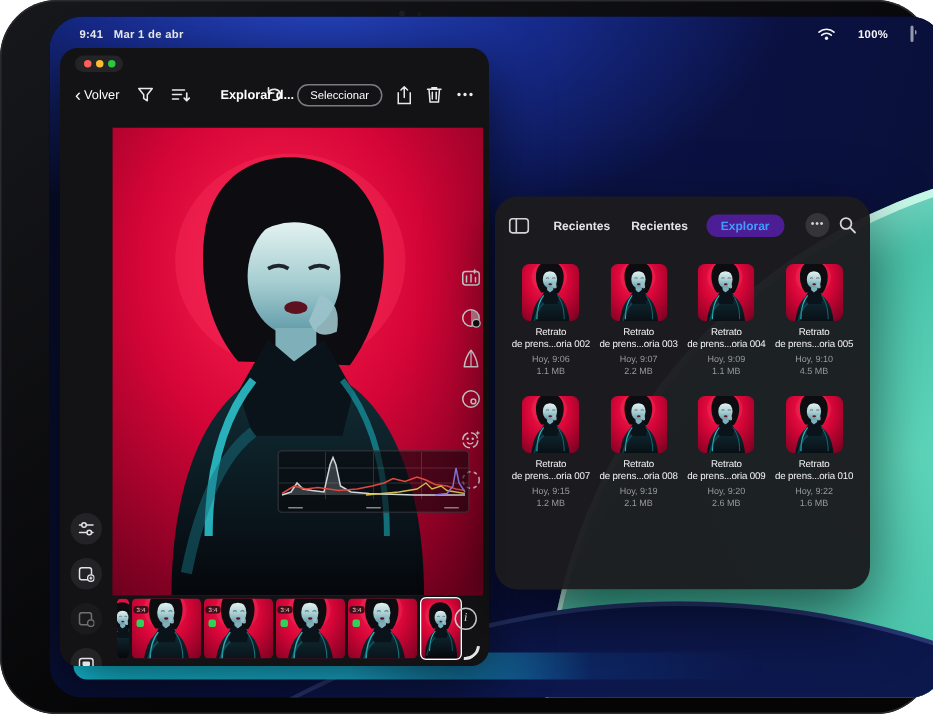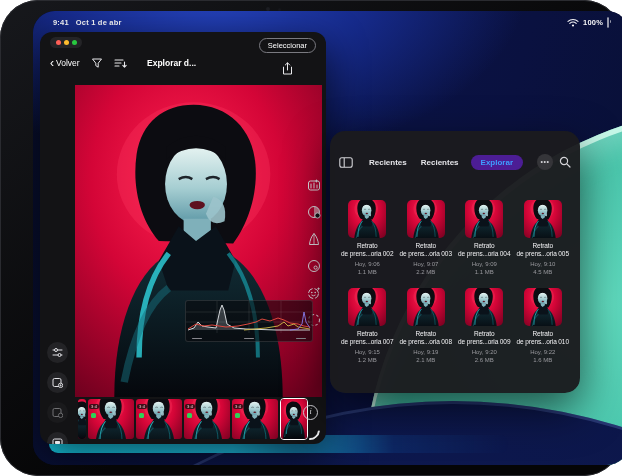--- a/index.html
+++ b/index.html
@@ -10,34 +10,34 @@
   .camera-dot2{position:absolute;top:8px;left:278px;width:3px;height:3px;border-radius:50%;background:#16171b;}
   .screen{position:absolute;left:13px;top:11px;width:596px;height:454px;border-radius:22px;overflow:hidden;background:#060b24;margin-left:20px;}
   
   .wp-base{position:absolute;inset:0;background:radial-gradient(ellipse 420px 240px at 30% -6%, #2747c4 0%, #162a8a 38%, rgba(10,18,60,0) 75%),linear-gradient(105deg,#070d28 0%,#0a1347 45%,#0a1140 70%,#081034 100%);}
   .wp-teal{position:absolute;width:760px;height:760px;border-radius:50%;left:330px;top:95px;background:radial-gradient(circle at 32% 26%, #5fd9bd 0%, #33b29a 40%, #1f947f 75%, #17806e 100%);box-shadow:inset 2px 5px 0 rgba(214,255,240,0.85), inset 8px 16px 24px rgba(230,255,246,0.25);}
   .wp-navy{position:absolute;width:1120px;height:1120px;border-radius:50%;left:-140px;top:390px;background:radial-gradient(circle at 50% 18%, #0e1a52 0%, #0a1240 55%, #070d30 100%);box-shadow:inset 0 3px 0 rgba(120,150,230,0.25);}
   .wp-cyan{position:absolute;left:16px;top:424px;width:460px;height:18px;border-radius:9px;background:linear-gradient(90deg,#17d6f2 0%,#1fc7ee 40%,rgba(16,80,160,0.25) 75%,rgba(10,20,60,0) 100%);filter:blur(0.4px);}
   
   .statusbar{position:absolute;top:4px;left:0;right:0;height:14px;display:flex;align-items:center;justify-content:space-between;padding:0 20px;color:#f5f5f7;font-size:7.5px;font-weight:700;letter-spacing:.2px;}
   .sb-left{display:flex;gap:7px;}
-  .sb-right{display:flex;align-items:flex-end;gap:4px;}
+  .sb-right{display:flex;align-items:flex-end;gap:15px;}
   .wifi-svg,.batt{display:block;}
   .batt-body{width:15px;height:7px;border:1px solid rgba(245,245,247,.6);border-radius:2px;position:relative;}
   .batt-fill{position:absolute;inset:1px;background:#fff;border-radius:1px;}
   .batt-nub{position:absolute;right:-3px;top:2.5px;width:1.5px;height:3px;background:rgba(245,245,247,.6);border-radius:0 1px 1px 0;}
   
   .editor{position:absolute;left:7px;top:21px;width:286px;height:412px;border-radius:12px;background:#131315;box-shadow:0 14px 38px rgba(0,0,0,.6);overflow:hidden;}
   .traffic{position:absolute;left:10px;top:5px;width:32px;height:11px;border-radius:7px;background:#242427;display:flex;align-items:center;justify-content:center;gap:3px;}
   .traffic i{width:5px;height:5px;border-radius:50%;display:block;}
   .toolbar{position:absolute;left:0;top:17px;width:100%;height:28px;display:flex;align-items:center;padding:0 10px;box-sizing:border-box;gap:11px;color:#e9e9ec;}
   .tb-back{display:flex;align-items:center;gap:2px;font-size:8.5px;color:#fff;cursor:default;}
   .tb-back .chev{font-size:12px;line-height:8px;color:#fff;font-weight:400;}
   .tb-title{position:absolute;left:46%;transform:translateX(-50%);font-size:8.5px;font-weight:700;color:#fff;}
-  .tb-right{margin-left:auto;display:flex;align-items:center;gap:9px;flex-direction:column;}
+  .tb-right{margin-left:auto;display:flex;align-items:center;gap:9px;}
   .pill-btn{border:1px solid #7a7a80;border-radius:9px;padding:2px 8px;font-size:7.5px;color:#fff;background:transparent;font-family:inherit;}
   .icon-svg{display:block;}
   
   .photo{position:absolute;left:35px;top:53px;width:247px;height:312px;overflow:hidden;background:#6e001d;}
   .photo svg{width:100%;height:100%;display:block;}
   
   .tool-rail{position:absolute;right:3px;top:146px;width:18px;display:flex;flex-direction:column;gap:13px;align-items:center;}
   .tool-rail .t{width:14px;height:14px;color:#d8d8dc;}
   
   .histo{position:absolute;left:145px;top:268px;width:126px;height:40px;background:rgba(8,8,12,.58);border:1px solid rgba(255,255,255,.12);border-radius:3px;overflow:hidden;}
@@ -55,21 +55,21 @@
   .fs-thumb.partial{width:8px;}
   .fs-thumb.selected{width:28px;height:42px;border:1.5px solid #fff;box-sizing:border-box;border-radius:4px;}
   .fs-badge{position:absolute;left:1px;top:5px;background:rgba(46,14,20,.9);color:#f3dada;font-size:4px;line-height:5px;padding:0 2px;border-radius:2px;letter-spacing:.2px;}
   .fs-badge:empty{display:none;}
   .fs-dot{position:absolute;left:3px;top:14px;width:5px;height:5px;border-radius:1.5px;background:#30d158;display:none;}
   .fs-thumb.has-badge .fs-dot{display:block;}
   .info-btn{position:absolute;right:8px;top:373px;width:13px;height:13px;border-radius:50%;border:1px solid #cfcfd4;color:#e6e6ea;font-size:8px;line-height:12px;text-align:center;font-family:"Liberation Serif",serif;font-style:italic;}
   .corner-arc{position:absolute;right:6px;bottom:4px;width:16px;height:16px;border-radius:50%;border:2px solid transparent;border-bottom-color:#e8e8ea;transform:rotate(-40deg);}
   
   .files{position:absolute;left:297px;top:120px;width:250px;height:262px;border-radius:15px;background:rgba(27,27,30,.97);box-shadow:0 16px 44px rgba(0,0,0,.6);overflow:hidden;}
-  .fp-header{height:30px;display:flex;align-items:center;padding:16px 9px;gap:6px;}
+  .fp-header{height:30px;display:flex;align-items:center;padding:4px 9px;gap:6px;}
   .fp-tabs{margin:0 auto;display:flex;align-items:center;gap:10px;}
   .fp-tab{background:transparent;border:none;font-family:inherit;font-size:8px;color:#e4e4e8;font-weight:600;padding:3px 2px;border-radius:10px;}
   .fp-tab.active{background:#4c1d95;color:#3f9dff;padding:3px 10px;}
   .fp-more{width:16px;height:16px;border-radius:50%;background:#353539;color:#d4d4d8;font-size:7px;line-height:15px;text-align:center;letter-spacing:.5px;}
   .fp-search{color:#d4d4d8;}
   .fp-grid{display:grid;grid-template-columns:repeat(4,1fr);padding:7px 8px 0;row-gap:13px;}
   .file-item{text-align:center;}
   .file-thumb{width:38px;height:38px;border-radius:5px;overflow:hidden;margin:0 auto 4px;}
   .file-thumb svg{width:100%;height:100%;display:block;}
   .file-name{font-size:6.5px;line-height:1.3;color:#f2f2f4;letter-spacing:-.1px;}
@@ -126,21 +126,21 @@
 
     <div class="screen">
       <div class="wp-base"></div>
       <div class="wp-teal"></div>
       <div class="wp-navy"></div>
       <div class="wp-cyan"></div>
 
       <div class="statusbar">
         <div class="sb-left">
           <span>9:41</span>
-          <span>Oct 1 de abr</span>
+          <span>Mar 1 de abr</span>
         </div>
         <div class="sb-right">
           <svg class="wifi-svg" width="12" height="9" viewBox="0 0 12 9">
             <path d="M1,3.4 C3.8,0.9 8.2,0.9 11,3.4" stroke="#f5f5f7" stroke-width="1.1" fill="none" stroke-linecap="round"></path>
             <path d="M2.8,5.4 C4.7,3.8 7.3,3.8 9.2,5.4" stroke="#f5f5f7" stroke-width="1.1" fill="none" stroke-linecap="round"></path>
             <circle cx="6" cy="7.5" r="1.1" fill="#f5f5f7"></circle>
           </svg>
           <span>100%</span>
           <span class="batt">
             <span class="batt-body"><span class="batt-fill"></span><span class="batt-nub"></span></span>

